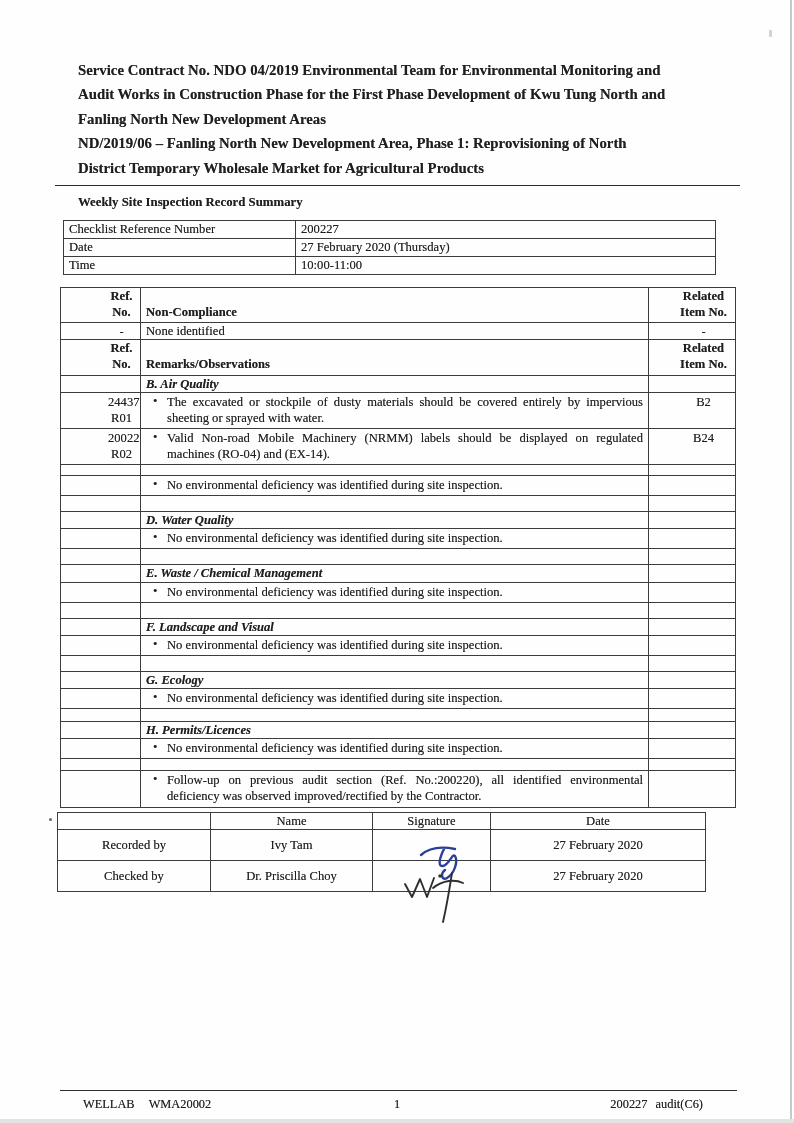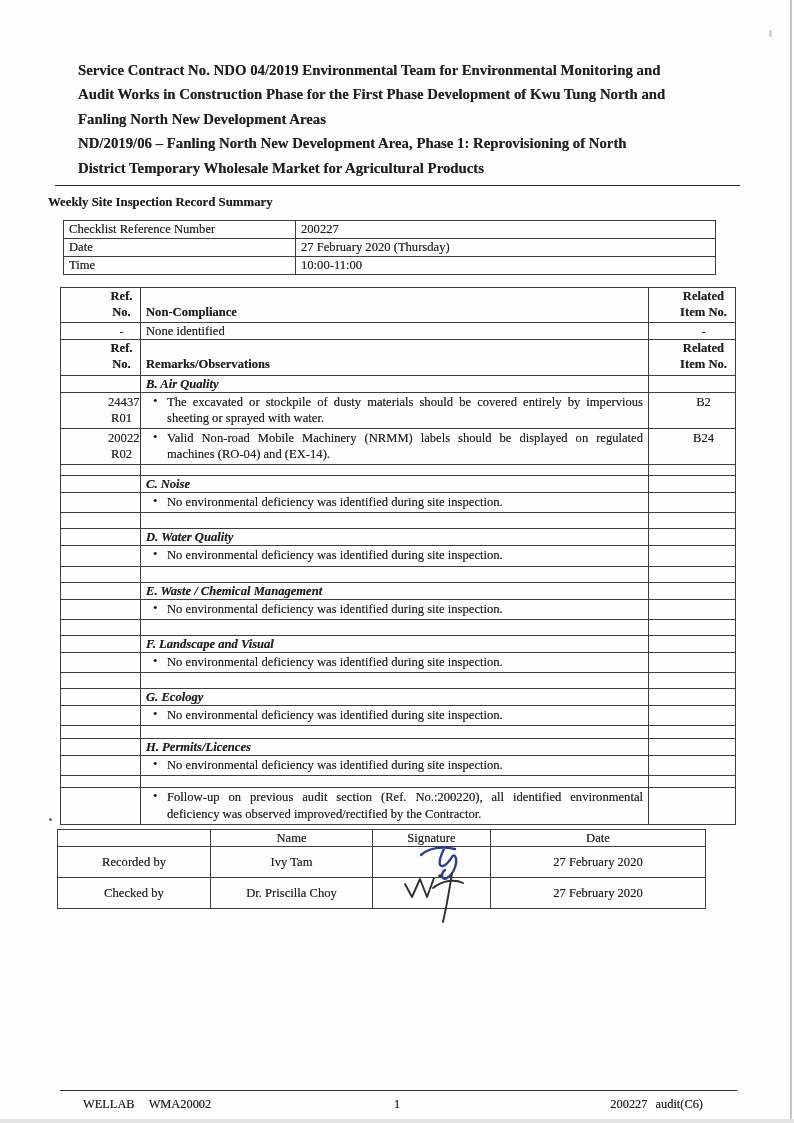--- a/index.html
+++ b/index.html
@@ -5,21 +5,21 @@
   html,body{margin:0;padding:0;background:#ffffff;}
   .page{
     position:relative; width:794px; height:1123px; background:#fefefe;
     font-family:"Liberation Serif", serif; color:#1f1f1f; overflow:hidden;
     text-shadow:0 0 .5px rgba(25,25,25,.55);
   }
   
   .header-block{ padding-top:58px; margin-left:78px; width:645px;
     font-weight:bold; font-size:14.8px; line-height:24.4px; }
   .rule{ margin:5px 0 0 55px; width:685px; border-top:1.7px solid #2a2a2a; height:0; }
-  .subtitle{ margin:9px 0 0 48px; font-weight:bold; font-size:12.8px; }
+  .subtitle{ margin:9px 0 0 78px; font-weight:bold; font-size:12.8px; }
   
   table{ border-collapse:collapse; table-layout:fixed; }
   td{ border:1px solid #3c3c3c; padding:0 5px; font-size:12.6px; line-height:1.28;
       overflow:hidden; }
   
   .info-table{ margin:10px 8px 0 63px; width:652px; }
   .info-table td{ height:17px; text-align:left; vertical-align:middle; }
   
   .main-table{ margin:12px 0 0 60px; width:675px; }
   .main-table .c-ref{ text-align:center;padding-left:47px; }
@@ -134,25 +134,20 @@
           <td class="c-rel">B2</td>
         </tr>
         <tr class="r-item">
           <td class="c-ref">200227-R02</td>
           <td class="c-text bulleted"><span class="bmark">•</span><span>Valid Non-road Mobile Machinery (NRMM) labels should be displayed on regulated machines (RO-04) and (EX-14).</span></td>
           <td class="c-rel">B24</td>
         </tr>
         <tr class="r-empty" style="height: 11px;">
           <td class="c-ref"></td>
           <td class="c-text"></td>
-          <td class="c-rel"></td>
-        </tr>
-        <tr class="r-section">
-          <td class="c-ref"></td>
-          <td class="c-text">C. Noise</td>
           <td class="c-rel"></td>
         </tr>
         <tr class="r-item">
           <td class="c-ref"></td>
           <td class="c-text bulleted"><span class="bmark">•</span><span>No environmental deficiency was identified during site inspection.</span></td>
           <td class="c-rel"></td>
         </tr>
         <tr class="r-empty" style="height: 16px;">
           <td class="c-ref"></td>
           <td class="c-text"></td>

